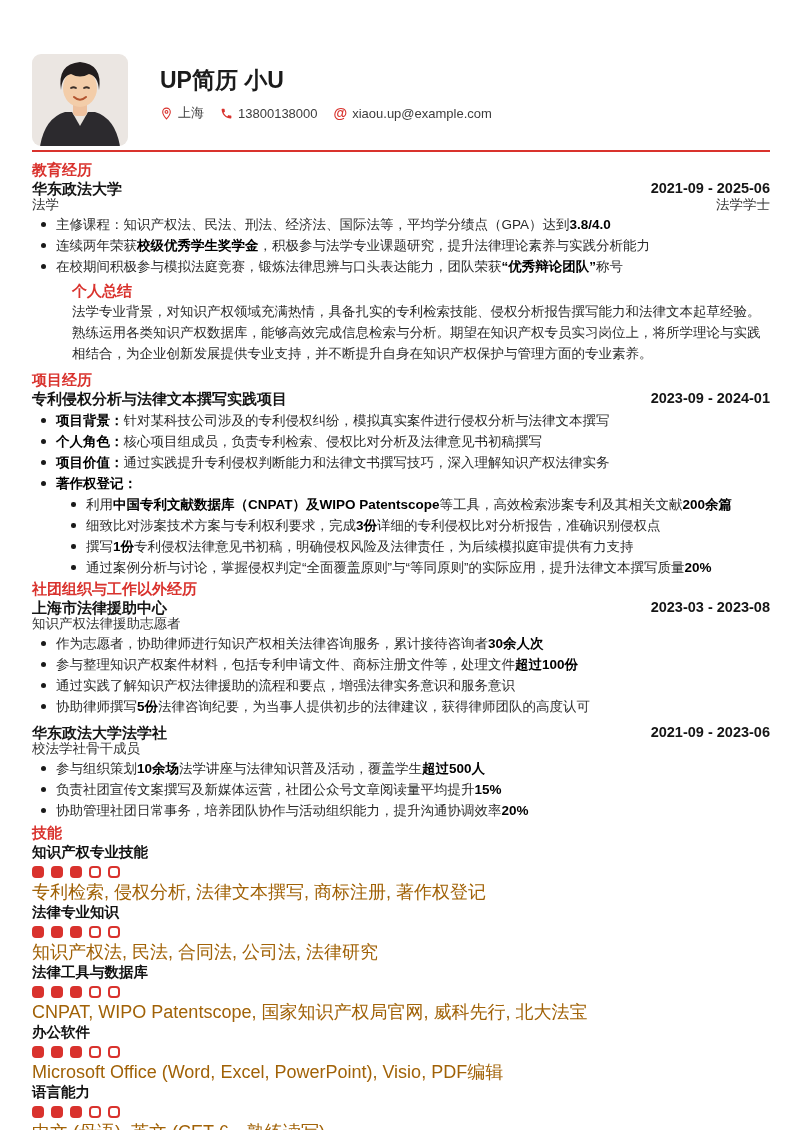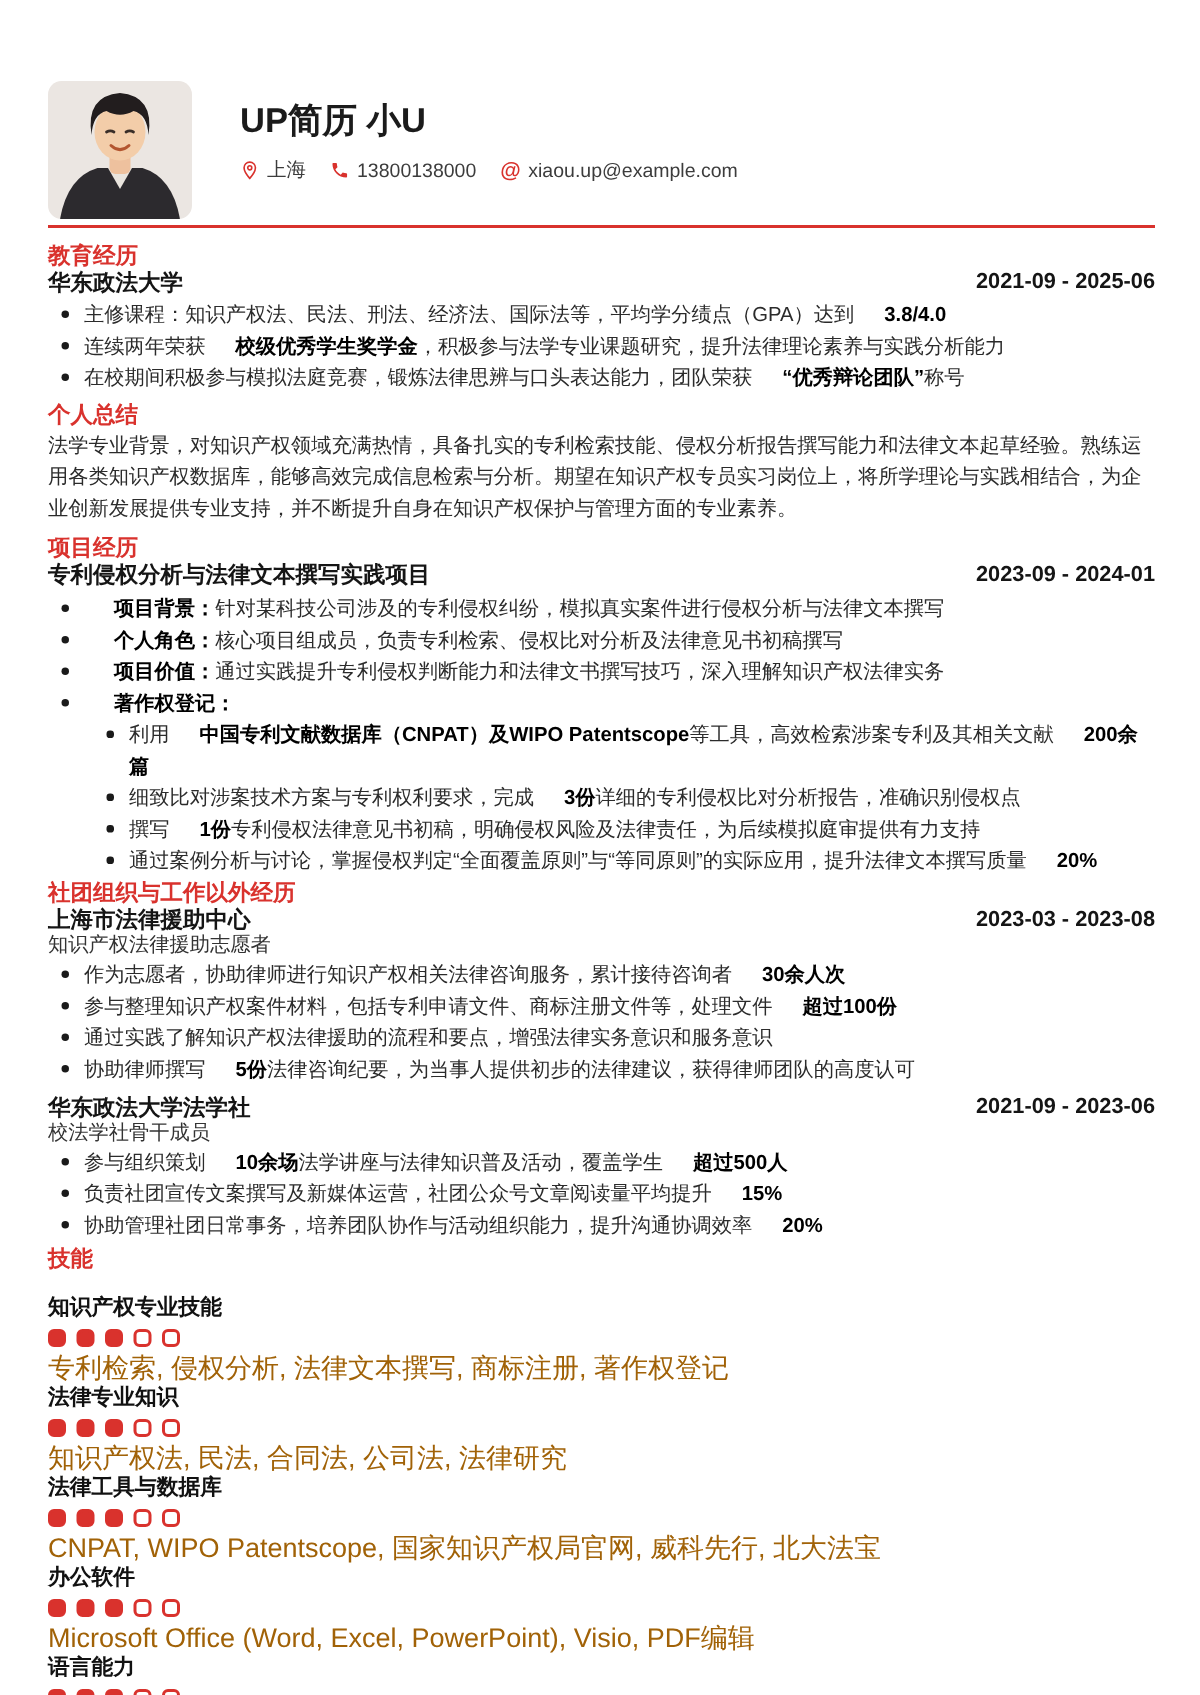--- a/index.html
+++ b/index.html
@@ -18,44 +18,44 @@
   .header-info{ margin-left:32px; padding-top:11px; }
   h1.name{ margin:0; font-size:23px; line-height:30px; font-weight:700; color:#1b1b1b; }
   .contact{ display:flex; gap:16px; margin-top:9px; font-size:13px; color:#3c3c3c; align-items:center; }
   .contact-item{ display:flex; align-items:center; gap:5px; }
   .contact-item svg{ display:block; }
   .at-icon{ color:var(--accent); font-weight:700; font-size:14px; line-height:14px; }
   hr.divider{ border:none; border-top:2px solid var(--accent); margin:4px 0 0; }
 
   
   h2.sec{ font-size:15px; line-height:15px; font-weight:700; color:var(--accent); margin:0 0 1px;font-family:Liberation Mono, monospace; }
-  .sec-edu{ margin-top:12px; } .sec-sum{ margin-top:8px; } .sec-proj{ margin-top:10px; }
+  .sec-edu{ margin-top:12px; } .sec-sum{ margin-top:8px;margin-left:40px; } .sec-proj{ margin-top:10px; }
   .sec-act{ margin-top:5px; } .sec-skills{ margin-top:6px; }
   .entry-head{ display:flex; justify-content:space-between; align-items:flex-start;
                font-weight:700; font-size:15px; line-height:17px; color:var(--dark); }
   .entry-date{ font-size:14.5px; white-space:nowrap; }
   .entry-sub{ display:flex; justify-content:space-between; font-size:13.5px; line-height:15px; color:#333; }
   .entry2{ margin-top:7px; }
 
   ul.blist{ list-style:none; margin:2px 0 0; padding:0; }
   .sec-proj ul.blist{ margin-top:3px; }
   ul.blist li{ position:relative; padding-left:24px; font-size:13.5px; line-height:21px; color:var(--ink); }
   ul.blist li::before{ content:""; position:absolute; left:9px; top:8px; width:5px; height:5px;
                        border-radius:50%; background:#1a1a1a; }
   ul.sub-list{ list-style:none; margin:0 0 0 6px; padding:0; }
   ul.sub-list li{ position:relative; padding-left:24px; font-size:13.5px; line-height:21px; }
   ul.sub-list li::before{ content:""; position:absolute; left:9px; top:8px; width:4.5px; height:4.5px;
                           border-radius:50%; background:#1a1a1a; }
-  b{ color:#000;padding-left:20px; }
+  b{ color:#000; }
 
   p.summary{ margin:1px 0 0; font-size:13.5px; line-height:21px; color:var(--ink); }
 
   
   .skill-item h3{ font-size:14.5px; line-height:16px; font-weight:700; color:#111; margin:4px 0 6px; }
-  .skill-item:first-of-type h3{ margin-top:16px; }
+  .skill-item:first-of-type h3{ margin-top:2px; }
   .dots{ display:flex; gap:7px; }
   .dot{ width:12px; height:12px; border-radius:4px; border:2.5px solid var(--accent); background:#fff; }
   .dot.filled{ background:var(--accent); }
   .skill-detail{ margin:7px 0 0; font-size:18px; line-height:15px; color:#a16207; }
 </style>
 </head>
 <body>
 
 <div class="page">
 
@@ -97,20 +97,24 @@
   </header>
 
   <hr class="divider">
 
   <section class="sec-edu">
     <h2 class="sec">教育经历</h2>
     <div class="entry-head">
       <span>华东政法大学</span>
       <span class="entry-date">2021-09 - 2025-06</span>
     </div>
+    <div class="entry-sub">
+      <span>法学</span>
+      <span>法学学士</span>
+    </div>
     <ul class="blist">
       <li>主修课程：知识产权法、民法、刑法、经济法、国际法等，平均学分绩点（GPA）达到<b>3.8/4.0</b></li>
       <li>连续两年荣获<b>校级优秀学生奖学金</b>，积极参与法学专业课题研究，提升法律理论素养与实践分析能力</li>
       <li>在校期间积极参与模拟法庭竞赛，锻炼法律思辨与口头表达能力，团队荣获<b>“优秀辩论团队”</b>称号</li>
     </ul>
   </section>
 
   <section class="sec-sum">
     <h2 class="sec">个人总结</h2>
     <p class="summary">法学专业背景，对知识产权领域充满热情，具备扎实的专利检索技能、侵权分析报告撰写能力和法律文本起草经验。熟练运用各类知识产权数据库，能够高效完成信息检索与分析。期望在知识产权专员实习岗位上，将所学理论与实践相结合，为企业创新发展提供专业支持，并不断提升自身在知识产权保护与管理方面的专业素养。</p>

